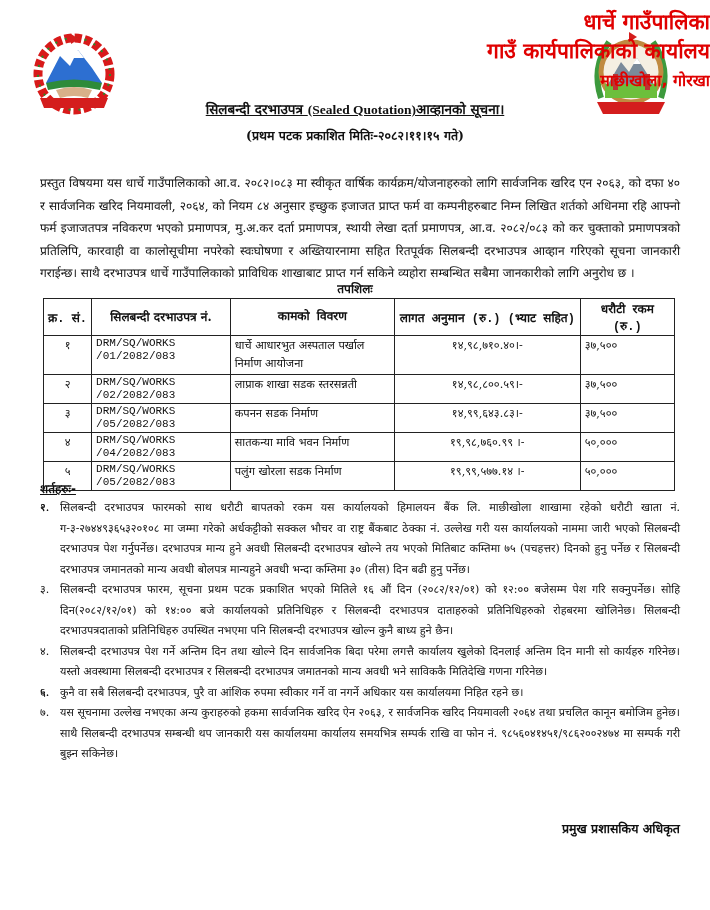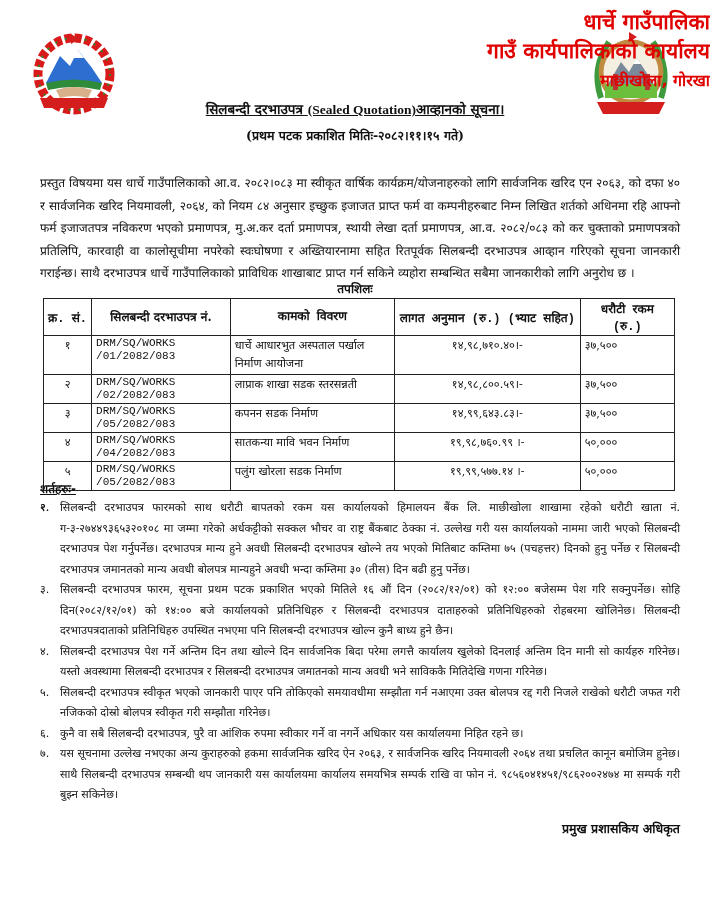--- a/index.html
+++ b/index.html
@@ -157,18 +157,18 @@
   </tbody>
 </table>
 
 <div class="terms-title">शर्तहरुः-</div>
 
 <ol class="terms">
   <li><span class="num">१.</span></li>
   <li><span class="num">२.</span><span>सिलबन्दी दरभाउपत्र फारमको साथ धरौटी बापतको रकम यस कार्यालयको हिमालयन बैंक लि. माछीखोला शाखामा रहेको धरौटी खाता नं. ग-३-२७४४९३६५३२०१०८ मा जम्मा गरेको अर्धकट्टीको सक्कल भौचर वा राष्ट्र बैंकबाट ठेक्का नं. उल्लेख गरी यस कार्यालयको नाममा जारी भएको सिलबन्दी दरभाउपत्र पेश गर्नुपर्नेछ। दरभाउपत्र मान्य हुने अवधी सिलबन्दी दरभाउपत्र खोल्ने तय भएको मितिबाट कम्तिमा ७५ (पचहत्तर) दिनको हुनु पर्नेछ र सिलबन्दी दरभाउपत्र जमानतको मान्य अवधी बोलपत्र मान्यहुने अवधी भन्दा कम्तिमा ३० (तीस) दिन बढी हुनु पर्नेछ।</span></li>
   <li><span class="num">३.</span><span>सिलबन्दी दरभाउपत्र फारम, सूचना प्रथम पटक प्रकाशित भएको मितिले १६ औं दिन (२०८२/१२/०१) को १२:०० बजेसम्म पेश गरि सक्नुपर्नेछ। सोहि दिन(२०८२/१२/०१) को १४:०० बजे कार्यालयको प्रतिनिधिहरु र सिलबन्दी दरभाउपत्र दाताहरुको प्रतिनिधिहरुको रोहबरमा खोलिनेछ। सिलबन्दी दरभाउपत्रदाताको प्रतिनिधिहरु उपस्थित नभएमा पनि सिलबन्दी दरभाउपत्र खोल्न कुनै बाध्य हुने छैन।</span></li>
   <li><span class="num">४.</span><span>सिलबन्दी दरभाउपत्र पेश गर्ने अन्तिम दिन तथा खोल्ने दिन सार्वजनिक बिदा परेमा लगत्तै कार्यालय खुलेको दिनलाई अन्तिम दिन मानी सो कार्यहरु गरिनेछ। यस्तो अवस्थामा सिलबन्दी दरभाउपत्र र सिलबन्दी दरभाउपत्र जमातनको मान्य अवधी भने साविककै मितिदेखि गणना गरिनेछ।</span></li>
-  <li><span class="num">५.</span><span>सिलबन्दी दरभाउपत्र स्वीकृत भएको जानकारी पाएर पनि तोकिएको समयावधीमा सम्झौता गर्न नआएमा उक्त बोलपत्र रद्द गरी निजले राखेको धरौटी जफत गरी नजिकको दोस्रो बोलपत्र स्वीकृत गरी सम्झौता गरिनेछ।</span></li>
+  <li><span class="num">५.</span></li>
   <li><span class="num">६.</span><span>कुनै वा सबै सिलबन्दी दरभाउपत्र, पुरै वा आंशिक रुपमा स्वीकार गर्ने वा नगर्ने अधिकार यस कार्यालयमा निहित रहने छ।</span></li>
   <li><span class="num">७.</span><span>यस सूचनामा उल्लेख नभएका अन्य कुराहरुको हकमा सार्वजनिक खरिद ऐन २०६३, र सार्वजनिक खरिद नियमावली २०६४ तथा प्रचलित कानून बमोजिम हुनेछ। साथै सिलबन्दी दरभाउपत्र सम्बन्धी थप जानकारी यस कार्यालयमा कार्यालय समयभित्र सम्पर्क राखि वा फोन नं. ९८५६०४१४५१/९८६२००२४७४ मा सम्पर्क गरी बुझ्न सकिनेछ।</span></li>
 </ol>
 
 <div class="signature">प्रमुख प्रशासकिय अधिकृत</div>
 
 </body></html>

